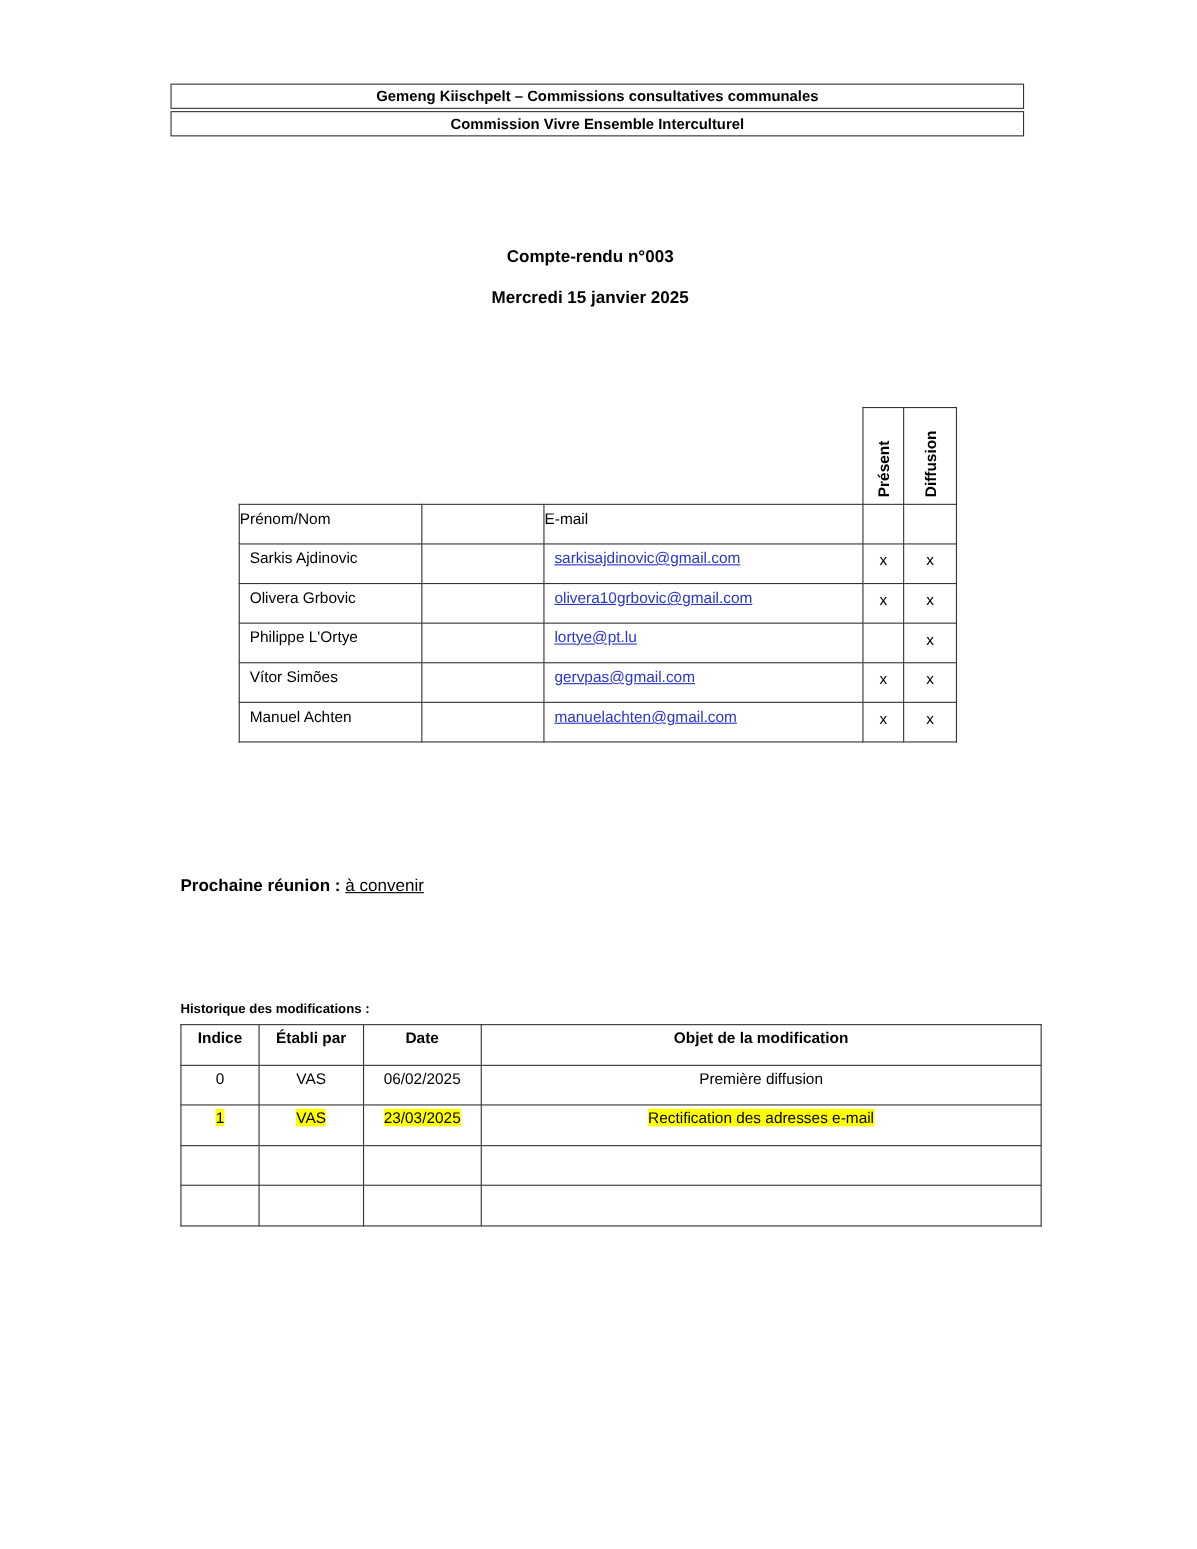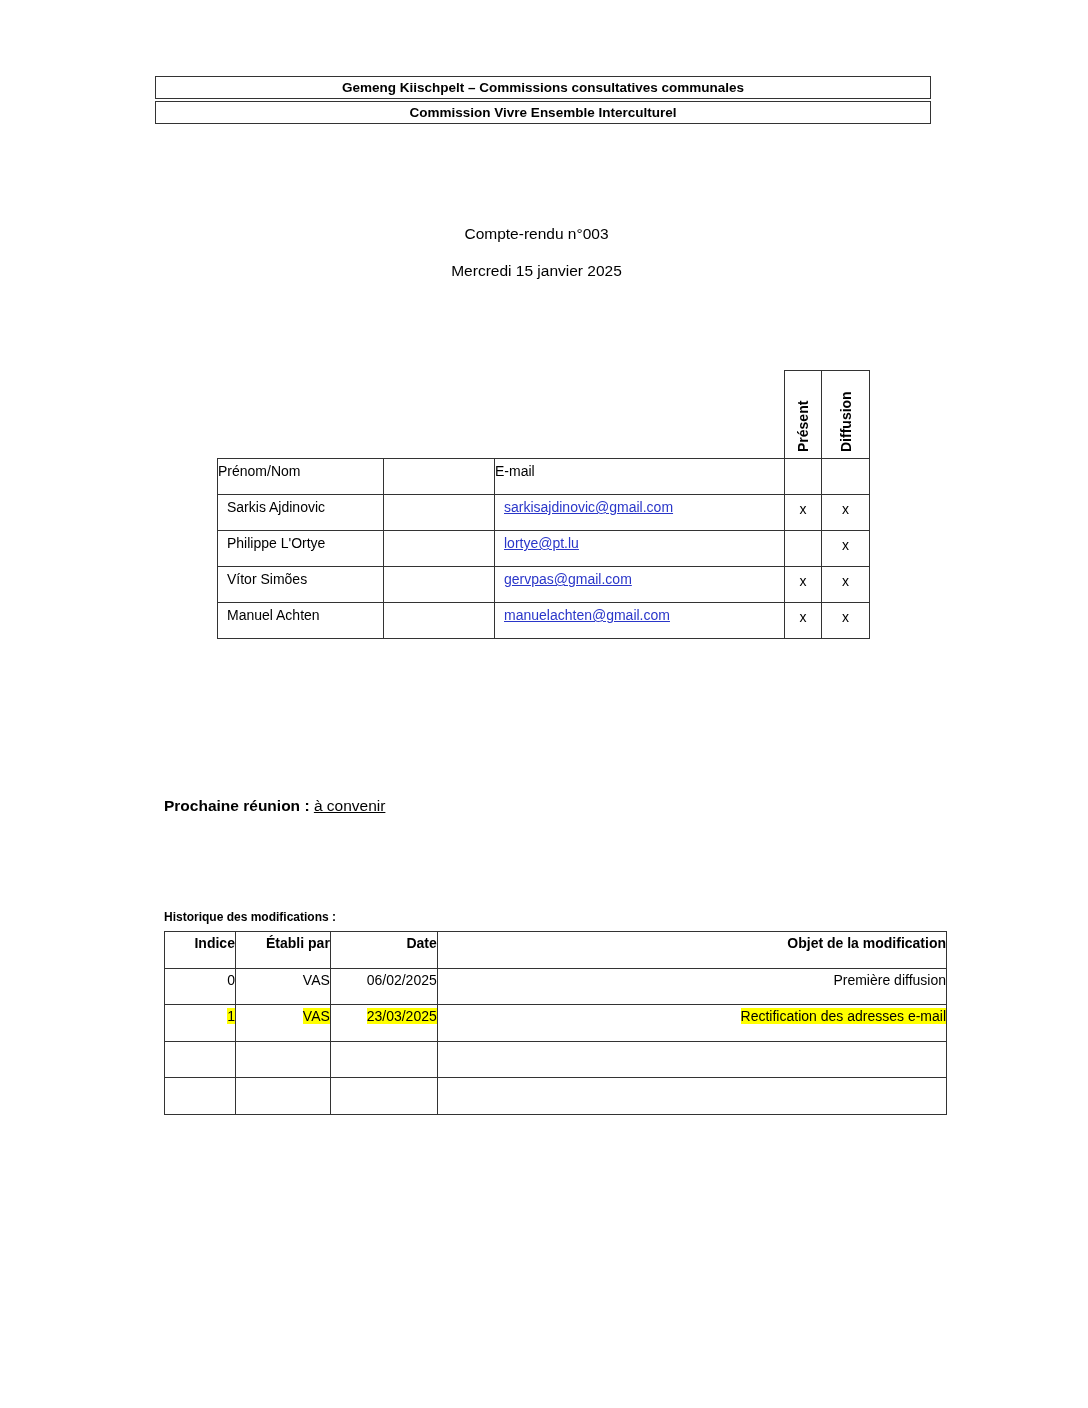--- a/index.html
+++ b/index.html
@@ -1,36 +1,36 @@
 <!DOCTYPE html>
 <html><head>
 <meta charset="utf-8">
 <style>
   html, body { margin: 0; padding: 0; background: #ffffff; }
   body { width: 1088px; height: 1408px; position: relative; font-family: "Liberation Sans", sans-serif; color: #000; overflow: hidden; }
   .hbox { position: absolute; left: 155px; width: 776px; height: 23px; border: 1.3px solid #333; box-sizing: border-box; text-align: center; font-weight: bold; font-size: 13.5px; line-height: 22px; }
-  .title { position: absolute; left: 0; width: 1073px; text-align: center; font-weight: normal; font-size: 15.5px; }
+  .title { position: absolute; left: 0; width: 1073px; text-align: center; font-weight: bold; font-size: 15.5px; }
   table { border-collapse: collapse; position: absolute; }
   td, th { border: 1.3px solid #333; box-sizing: border-box; font-size: 14px; padding: 0; }
   #members { left: 217px; top: 370px; }
   #members th { font-weight: normal; text-align: left; vertical-align: top; padding-top: 4px; }
   #members td { vertical-align: top; padding-top: 4px; height: 36px; }
   #members td.name { padding-left: 9px; }
   #members td.mail { padding-left: 9px; }
   #members td.mark { text-align: center; padding-top: 6px; }
   .email { color: #1a0dab; color: #2a36c9; text-decoration: underline; }
   .vert-wrap { height: 83px; position: relative; }
   .vert { position: absolute; left: 50%; bottom: 6px; transform-origin: left bottom; transform: rotate(-90deg) translateY(50%); white-space: nowrap; font-weight: bold; font-size: 14px; }
   .blank-top { border: none !important; }
   .next { position: absolute; left: 164px; top: 797px; font-size: 15.5px; }
   .next b { font-weight: bold; }
   .next u { text-decoration: underline; }
   .hist-title { position: absolute; left: 164px; top: 910px; font-size: 12px; font-weight: bold; }
   #history { left: 164px; top: 931px; width: 783px; }
-  #history th, #history td { text-align: right; vertical-align: top; padding-top: 3px; height: 36.5px; }
+  #history th, #history td { text-align: center; vertical-align: top; padding-top: 3px; height: 36.5px; }
   #history th { font-weight: bold; }
   .hl { background: #ffff00; }
 </style>
 </head>
 <body>
 
 <div class="hbox" style="top:76px">Gemeng Kiischpelt – Commissions consultatives communales</div>
 <div class="hbox" style="top:101px">Commission Vivre Ensemble Interculturel</div>
 
 <div class="title" style="top:225px">Compte-rendu n°003</div>
@@ -62,20 +62,27 @@
     <th>Prénom/Nom</th>
     <th></th>
     <th>E-mail</th>
     <th></th>
     <th></th>
   </tr>
   <tr>
     <td class="name">Sarkis Ajdinovic</td>
         <td></td>
     <td class="mail"><a class="email">sarkisajdinovic@gmail.com</a></td>
+    <td class="mark">x</td>
+    <td class="mark">x</td>
+  </tr>
+  <tr>
+    <td class="name">Olivera Grbovic</td>
+        <td></td>
+    <td class="mail"><a class="email">olivera10grbovic@gmail.com</a></td>
     <td class="mark">x</td>
     <td class="mark">x</td>
   </tr>
   <tr>
     <td class="name">Philippe L'Ortye</td>
         <td></td>
     <td class="mail"><a class="email">lortye@pt.lu</a></td>
     <td class="mark"></td>
     <td class="mark">x</td>
   </tr>

